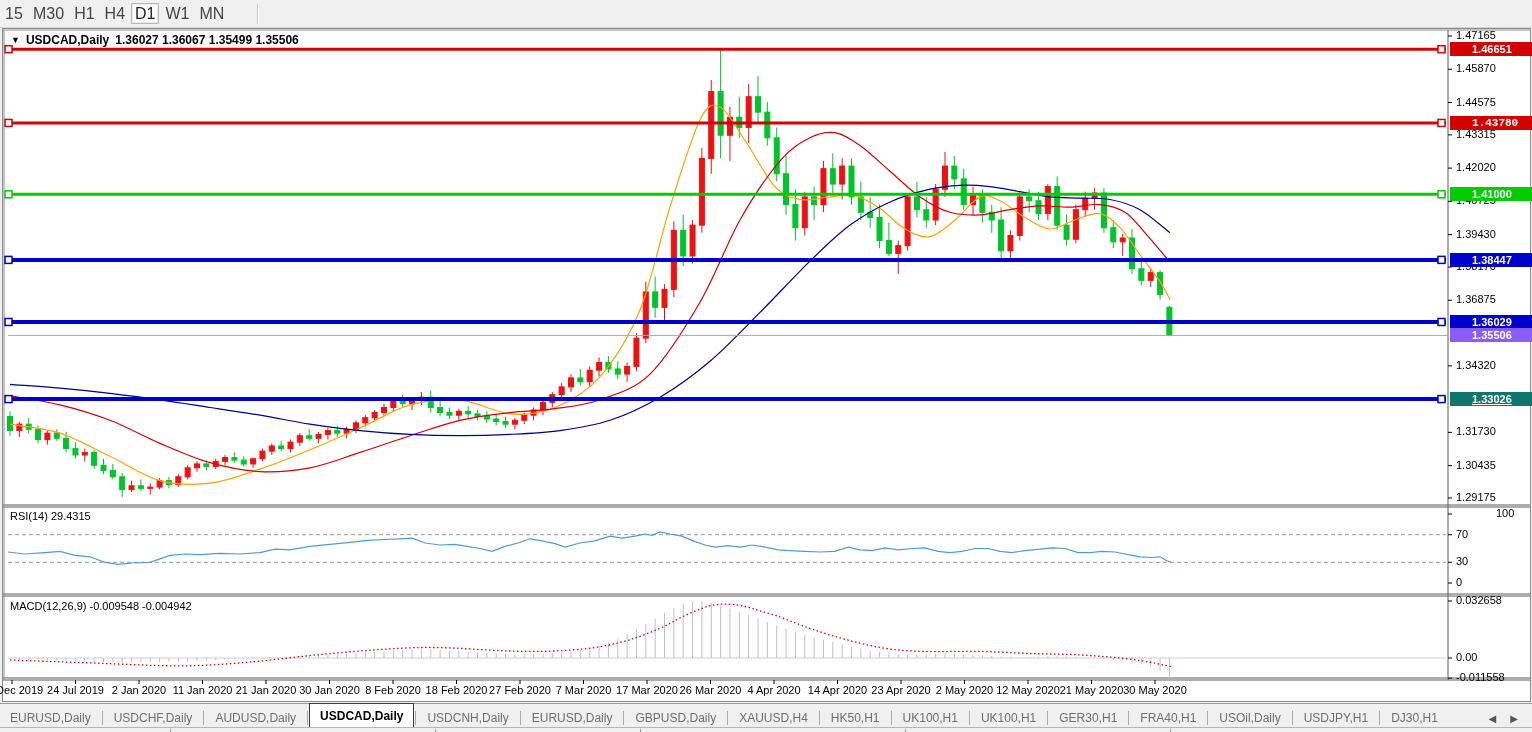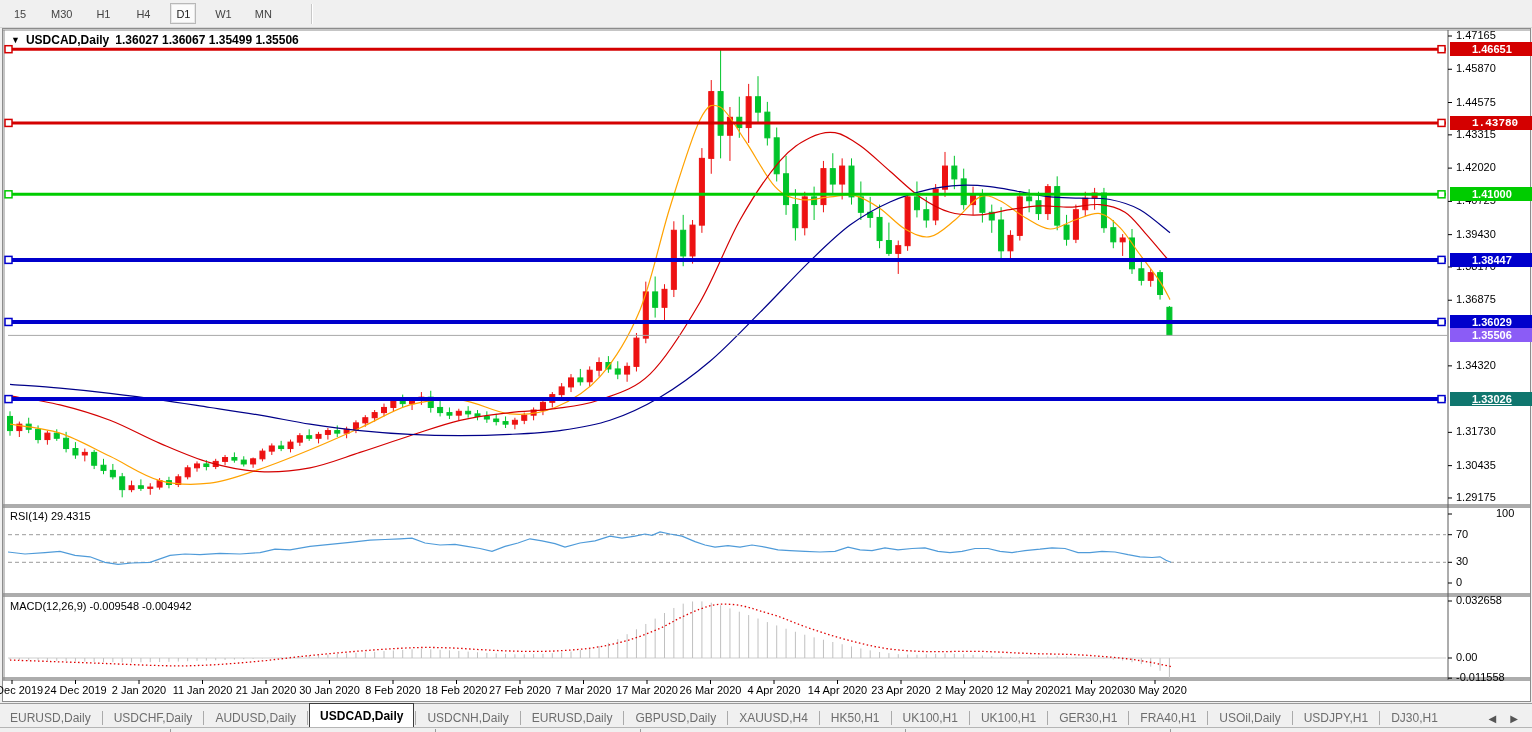--- a/index.html
+++ b/index.html
@@ -1,22 +1,22 @@
 <!DOCTYPE html>
 <html><head>
 <meta charset="utf-8">
 <style>
   html,body{margin:0;padding:0;background:#f0f0f0;width:1532px;height:732px;overflow:hidden;
     font-family:"Liberation Sans","DejaVu Sans",sans-serif;-webkit-font-smoothing:none;}
   #app{position:relative;width:1532px;height:732px;background:#f0f0f0;}
   
   #toolbar{position:absolute;left:0;top:0;width:1532px;height:27px;background:#f0f0f0;
     border-bottom:1px solid #d7d7d7;display:flex;align-items:center;}
-  .tfbtn{height:21px;min-width:26px;padding:0 3px;margin:0 7px;display:flex;align-items:center;justify-content:center;
-    font-size:11px;color:#444;border:1px solid transparent;box-sizing:border-box;cursor:default;}
+  .tfbtn{height:21px;min-width:26px;padding:0 3px;margin:0 1px;display:flex;align-items:center;justify-content:center;
+    font-size:16px;color:#444;border:1px solid transparent;box-sizing:border-box;cursor:default;}
   .tfbtn.active{background:#fbfbfb;border:1px solid #b8b8b8;box-shadow:inset 0 0 0 1px #e8e8e8;color:#222;}
   .tbsep{width:1px;height:20px;background:#c8c8c8;border-right:1px solid #fff;margin:0 6px 0 28px;}
   
   #chartwin{position:absolute;left:2px;top:28px;width:1529px;height:674px;background:#fff;
     border:1px solid #8c8c8c;box-sizing:border-box;}
   #chart-title{position:absolute;left:8px;top:4px;font-size:12px;font-weight:bold;color:#000;z-index:30;
     display:flex;align-items:center;gap:6px;}
   #chart-title .dd{font-size:9px;color:#000;}
   #chart-title .ohlc{font-weight:bold;}
   svg{position:absolute;left:0;top:0;}
@@ -557,21 +557,21 @@
       <div class="axlabel" style="left: 1496px; top: 507px;">100</div>
       <div class="axlabel" style="left: 1456px; top: 527.7px;">70</div>
       <div class="axlabel" style="left: 1456px; top: 555.3px;">30</div>
       <div class="axlabel" style="left: 1456px; top: 576px;">0</div>
       <div class="axlabel" style="left: 1456px; top: 594.012px;">0.032658</div>
       <div class="axlabel" style="left: 1456px; top: 651px;">0.00</div>
       <div class="axlabel" style="left: 1456px; top: 671.169px;">-0.011558</div>
     </div>
   <div id="dateaxis">
       <div class="datelabel" style="left: 10px;">14 Dec 2019</div>
-      <div class="datelabel" style="left: 73.5px;">24 Dec 2019</div>
+      <div class="datelabel" style="left: 73.5px;">24 Jul 2019</div>
       <div class="datelabel" style="left: 137px;">2 Jan 2020</div>
       <div class="datelabel" style="left: 200.5px;">11 Jan 2020</div>
       <div class="datelabel" style="left: 264px;">21 Jan 2020</div>
       <div class="datelabel" style="left: 327.5px;">30 Jan 2020</div>
       <div class="datelabel" style="left: 391px;">8 Feb 2020</div>
       <div class="datelabel" style="left: 454.5px;">18 Feb 2020</div>
       <div class="datelabel" style="left: 518px;">27 Feb 2020</div>
       <div class="datelabel" style="left: 581.5px;">7 Mar 2020</div>
       <div class="datelabel" style="left: 645px;">17 Mar 2020</div>
       <div class="datelabel" style="left: 708.5px;">26 Mar 2020</div>

